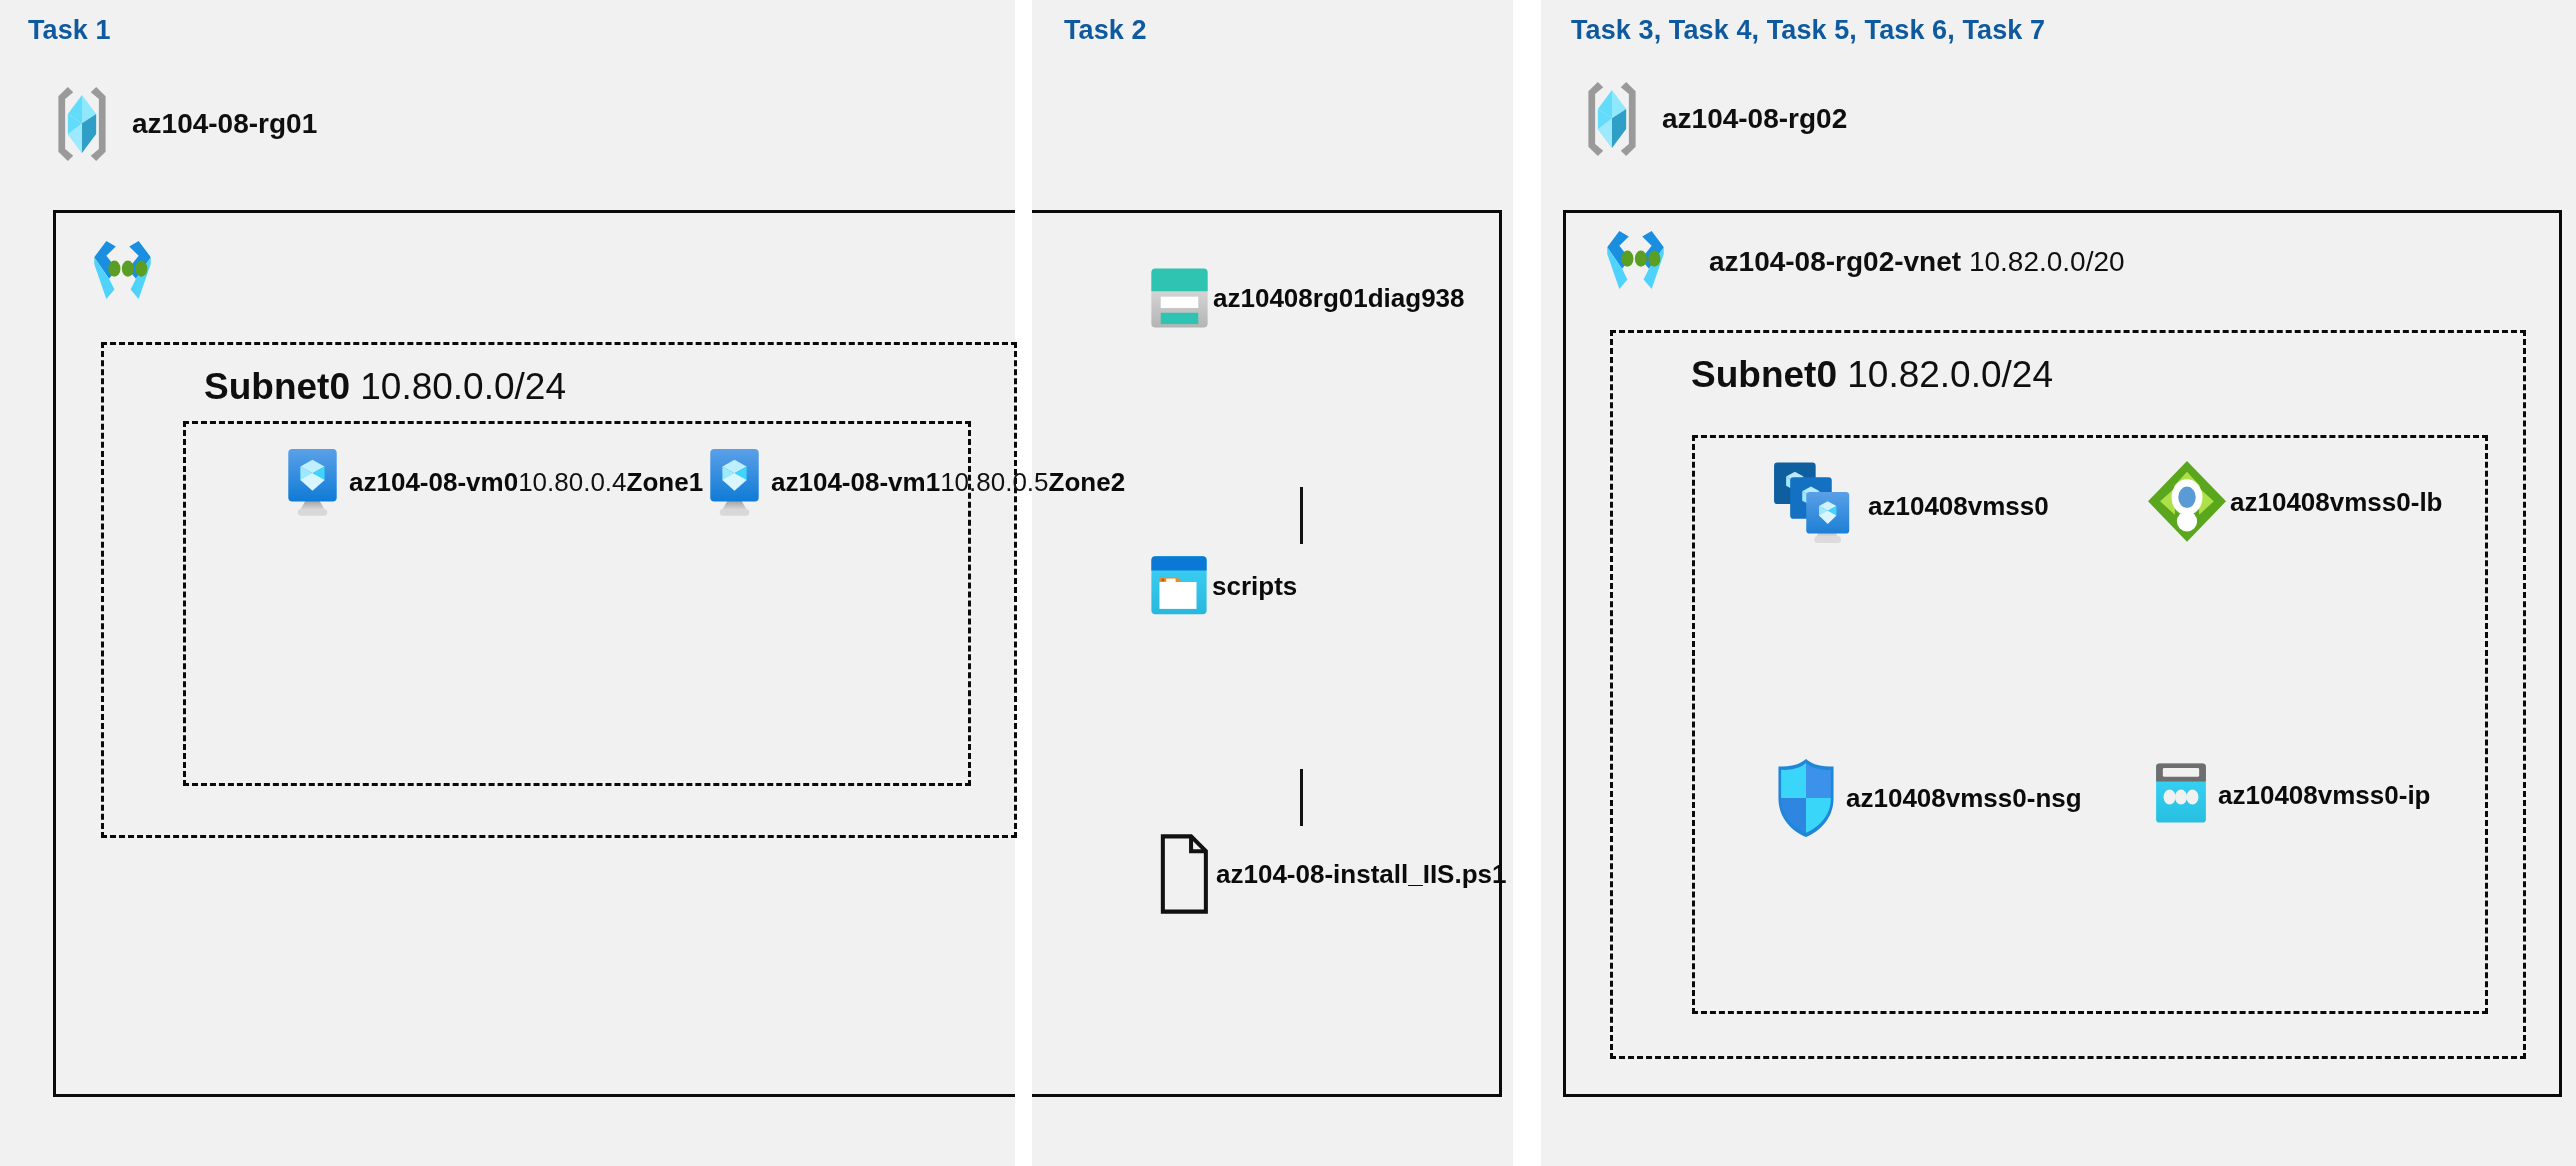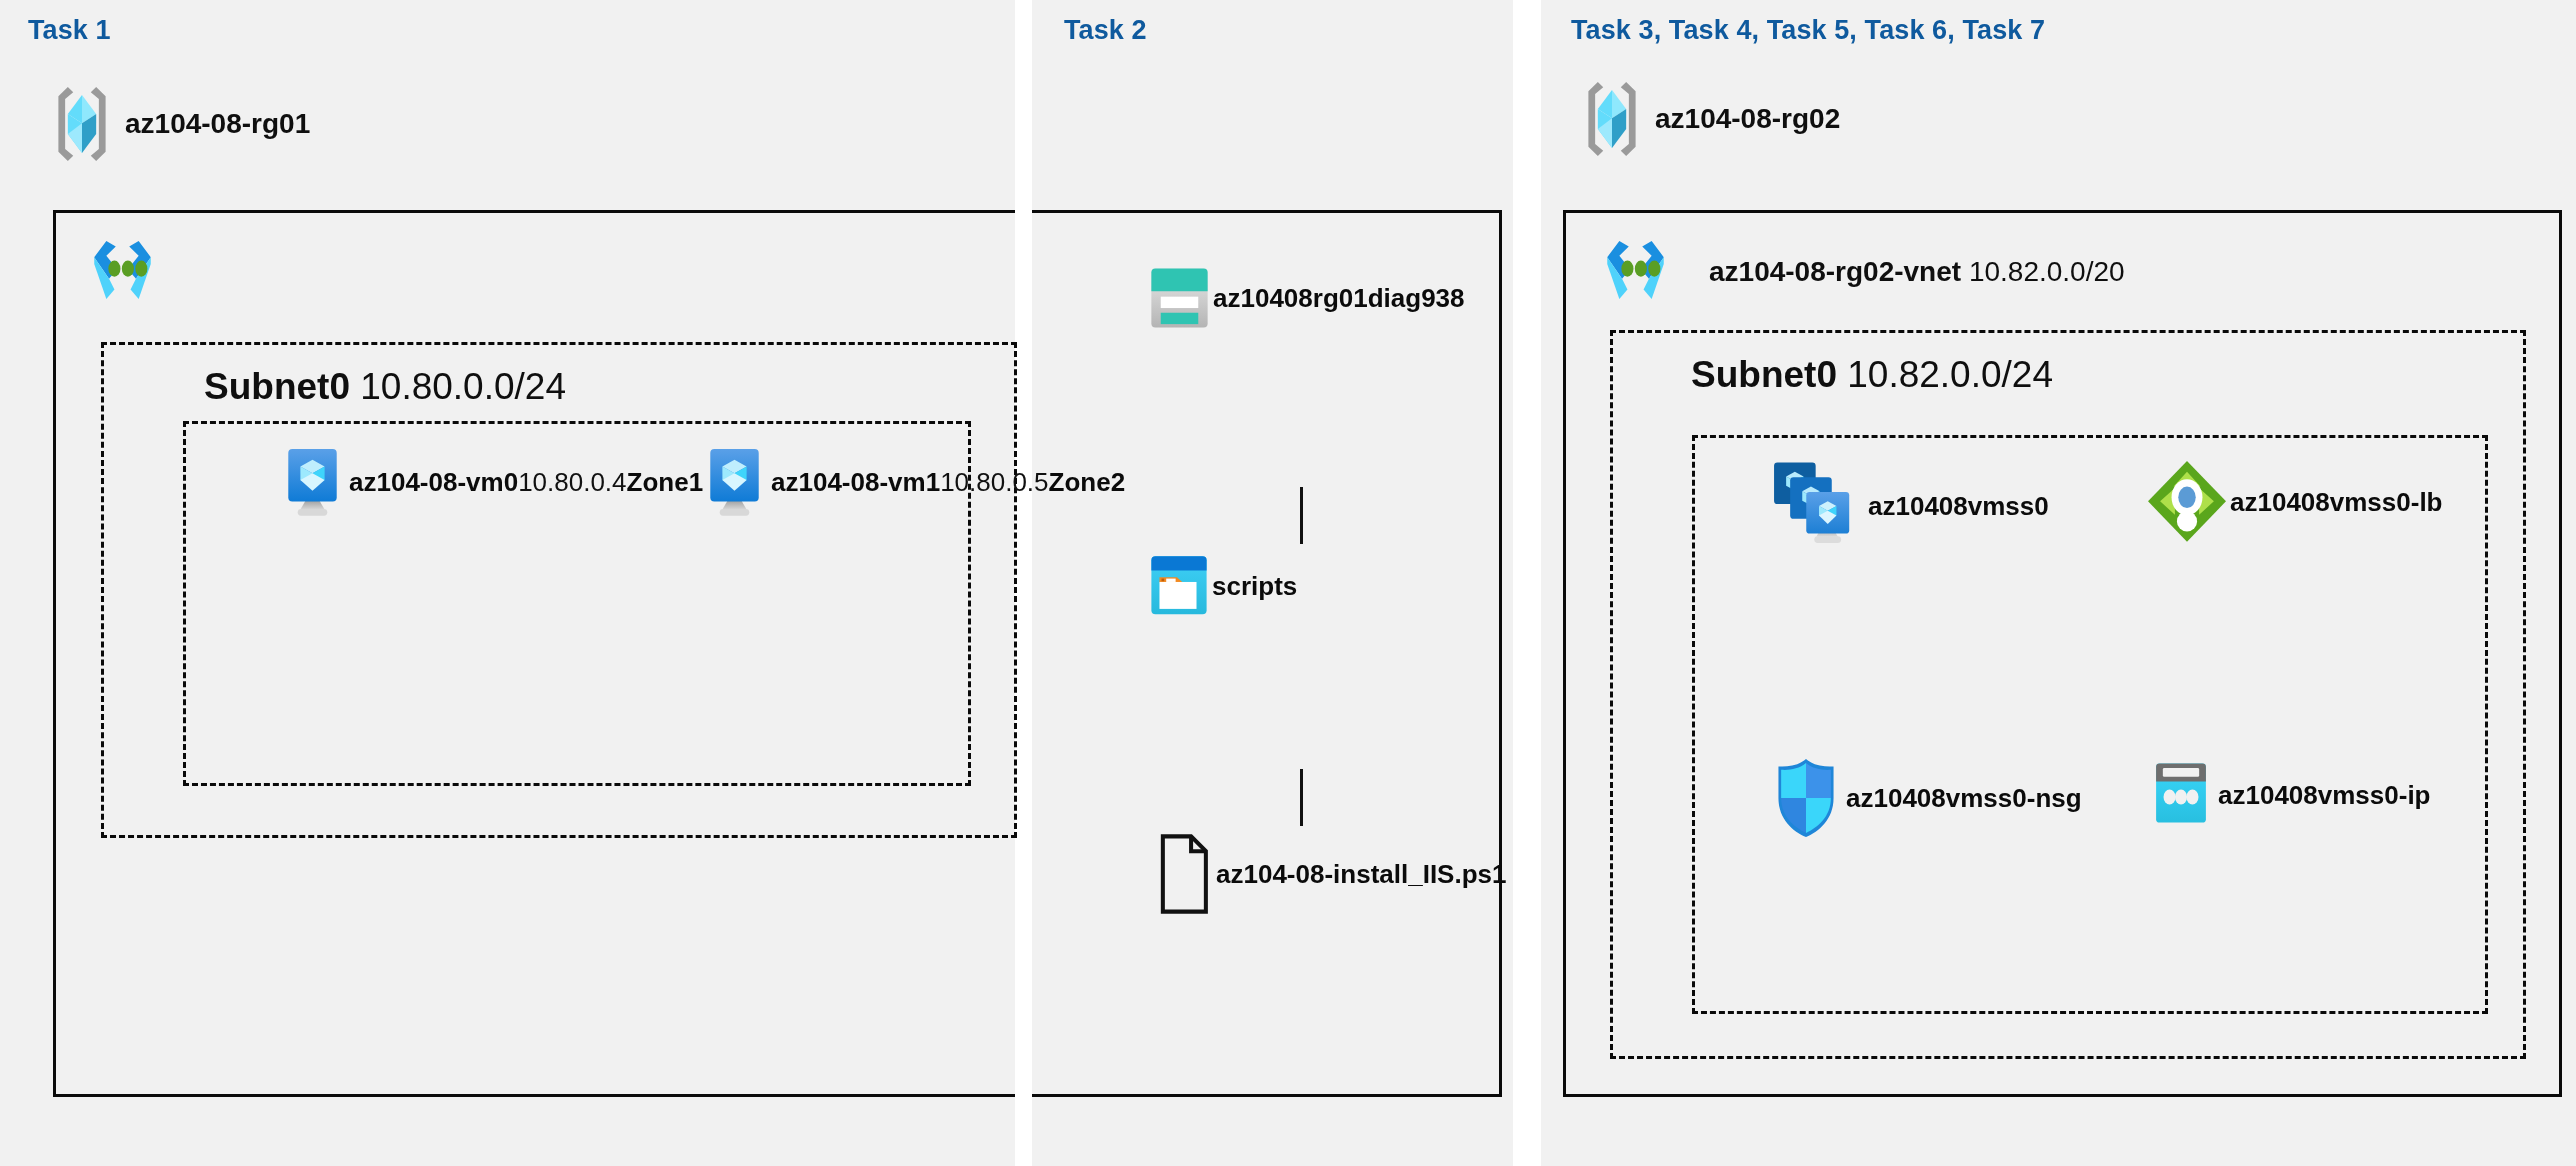--- a/index.html
+++ b/index.html
@@ -6,21 +6,21 @@
   body{
     width:2576px;height:1166px;position:relative;overflow:hidden;
     font-family:"Liberation Sans","DejaVu Sans",sans-serif;
     background:#ffffff;
   }
   .panel{position:absolute;background:#f1f1f1;}
   .task-label{
     position:absolute;color:#0f5a9e;font-weight:bold;font-size:27px;
     letter-spacing:0.1px;white-space:nowrap;
   }
-  .rg-row{position:absolute;display:flex;align-items:center;gap:14px;}
+  .rg-row{position:absolute;display:flex;align-items:center;gap:21px;}
   .rg-name{font-size:28px;font-weight:bold;color:#0f0f0f;white-space:nowrap;}
   .solidbox{position:absolute;border:3.4px solid #0a0a0a;background:transparent;}
   .dashbox{position:absolute;border:3.4px dashed #0a0a0a;background:transparent;}
   .vnet-row{position:absolute;display:flex;align-items:center;gap:20px;}
   .vnet-title{font-size:28px;white-space:nowrap;color:#0f0f0f;}
   .vnet-title b{font-weight:bold;}
   .vnet-title span.cidr{font-weight:normal;}
   .subnet-title{position:absolute;font-size:37px;white-space:nowrap;color:#0f0f0f;}
   .subnet-title b{font-weight:bold;}
   .node{position:absolute;display:flex;flex-direction:row;align-items:center;}
@@ -208,21 +208,21 @@
   </span>
   <div class="gap6"></div>
   <div class="node-label">az104-08-install_IIS.ps1</div>
 </div>
 
 <div class="connector" style="left:1300px;top:487px;height:57px;"></div>
 <div class="connector" style="left:1300px;top:769px;height:57px;"></div>
 
 <div class="solidbox" style="left:1563px;top:210px;width:993px;height:881px;"></div>
 
-<div class="vnet-row" style="left:1599px;top:237px;gap:37px;">
+<div class="vnet-row" style="left:1599px;top:227px;gap:37px;">
   <span>
     <svg width="73" height="70" viewBox="0 0 108 104">
       <path d="M30 6 L12 30 L34 62 L46 48 L30 28 L44 14 Z" fill="#1a8fe0"></path>
       <path d="M34 62 L12 30 L12 40 L30 92 L42 78 Z" fill="#4fd2fb"></path>
       <path d="M78 6 L96 30 L74 62 L62 48 L78 28 L64 14 Z" fill="#1a8fe0"></path>
       <path d="M74 62 L96 30 L96 40 L78 92 L66 78 Z" fill="#4fd2fb"></path>
       <ellipse cx="42" cy="47" rx="9" ry="12" fill="#5a9e24"></ellipse>
       <ellipse cx="62" cy="47" rx="9" ry="12" fill="#5a9e24"></ellipse>
       <ellipse cx="82" cy="47" rx="9" ry="12" fill="#5a9e24"></ellipse>
     </svg>

